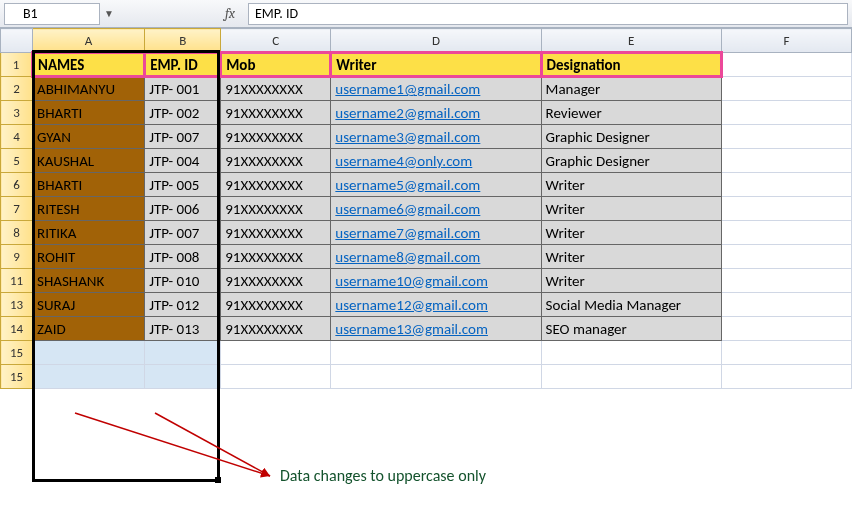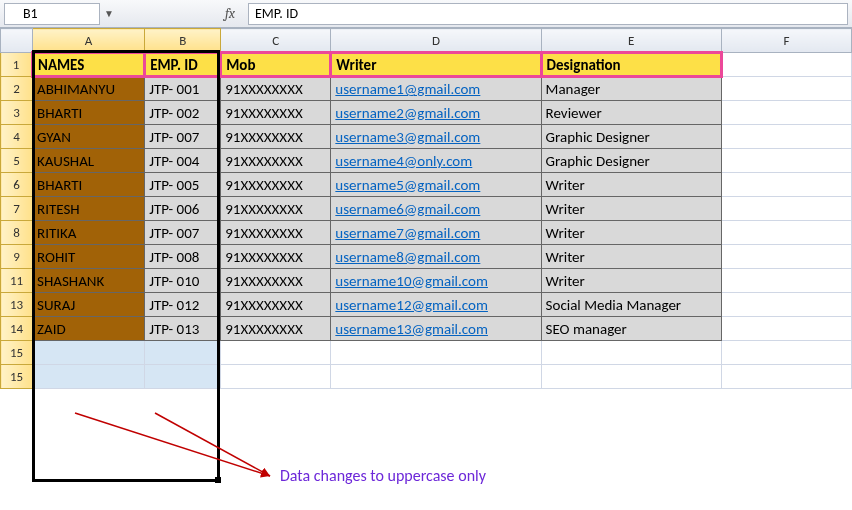--- a/index.html
+++ b/index.html
@@ -137,21 +137,21 @@
   .sel-handle {
     position: absolute;
     right: -4px;
     bottom: -4px;
     width: 6px;
     height: 6px;
     background: #000;
   }
   .annotation {
     position: absolute;
-    color: #6d28d9;
+    color: #14532d;
     font-size: 16px;
     z-index: 20;
   }
   svg.arrow {
     position: absolute;
     z-index: 15;
     pointer-events: none;
   }
 </style>
 </head>

